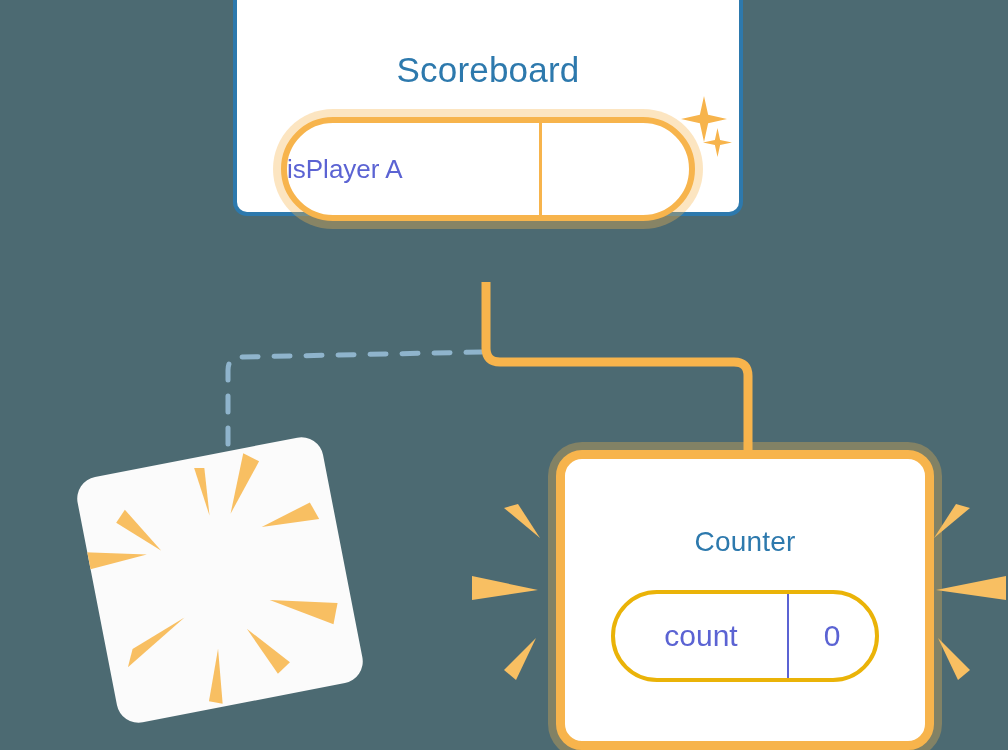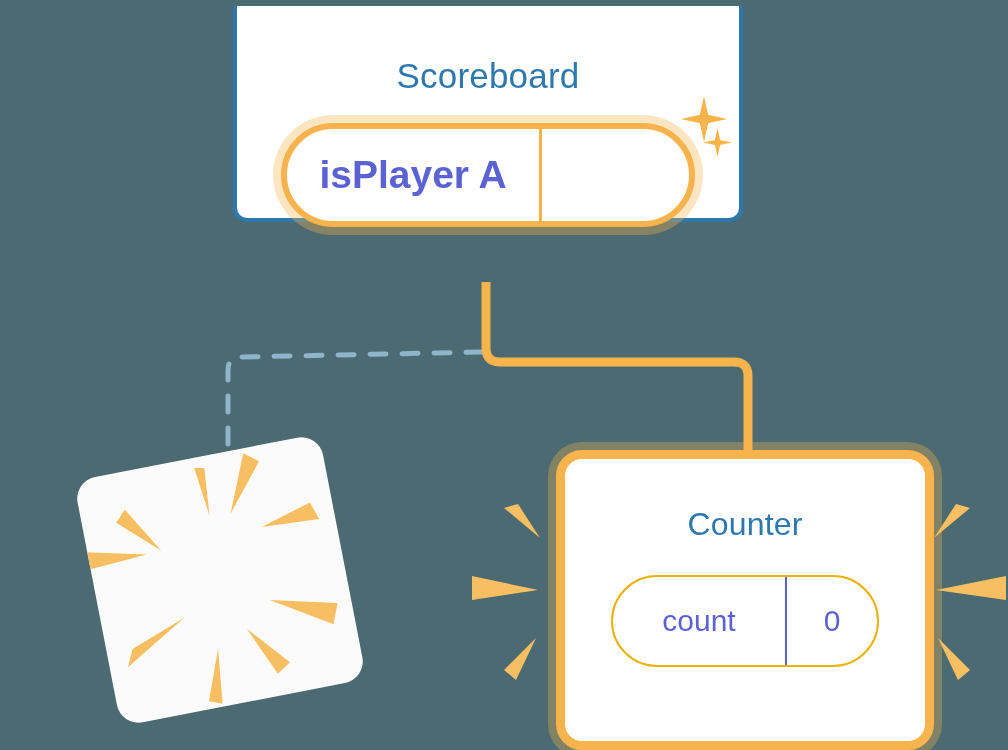--- a/index.html
+++ b/index.html
@@ -12,21 +12,20 @@
   #stage { position:relative; width:1008px; height:750px; }
 
   
   .scoreboard-card{
     position:absolute; left:233px; top:0px; width:510px; height:216px;
     background:#ffffff;
     border:4px solid #2d79ad;
     border-top:none;
     border-radius:0 0 14px 14px;
     z-index:6;
-    margin-top:6px;
   }
   .card-title{
     text-align:center;
     color:#2d79ad;
     font-size:35px;
     font-weight:400;
     letter-spacing:0.2px;
     margin-top:50px;
   }
 
@@ -35,22 +34,22 @@
   .pill-orange{
     position:relative;
     width:414px; height:104px;
     border:6px solid #f7b44c;
     border-radius:52px;
     background:#ffffff;
     box-shadow:0 0 0 8px rgba(247,180,76,0.35);
     display:flex; align-items:center;
   }
   .pill-orange .pill-key{
-    flex:0 0 252px; text-align:center;
-    color:#5b63d3; font-size:39px; font-weight:700;
+    flex:0 0 252px; text-align:left;
+    color:#5b63d3; font-size:26px; font-weight:400;
   }
   .pill-orange .pill-div{
     width:3px; align-self:stretch; background:#f7b44c;
   }
   .pill-orange .pill-val{
     flex:1; text-align:center;
     color:#5b63d3; font-size:33px; font-weight:700;
   }
 
   
@@ -81,26 +80,26 @@
 
   
   .counter-card{
     position:absolute; left:556px; top:450px; width:378px; height:300px;
     background:#ffffff;
     border:9px solid #f7b44c;
     border-radius:26px;
     box-shadow:0 0 0 8px rgba(247,180,76,0.32);
     z-index:6;
   }
-  .counter-card .card-title{ margin-top:47px; font-size:32px; }
+  .counter-card .card-title{ margin-top:67px; font-size:28px; }
 
   .pill-blue{
     position:relative;
     width:268px; height:92px;
-    border:2px solid #eab308;
+    border:4px solid #eab308;
     border-radius:46px;
     background:#ffffff;
     display:flex; align-items:center;
     margin:32px auto 0;
   }
   .pill-blue .pill-key{
     flex:0 0 172px; text-align:center;
     color:#5b63d3; font-size:30px;
   }
   .pill-blue .pill-div{ width:2px; align-self:stretch; background:#5b63d3; }

